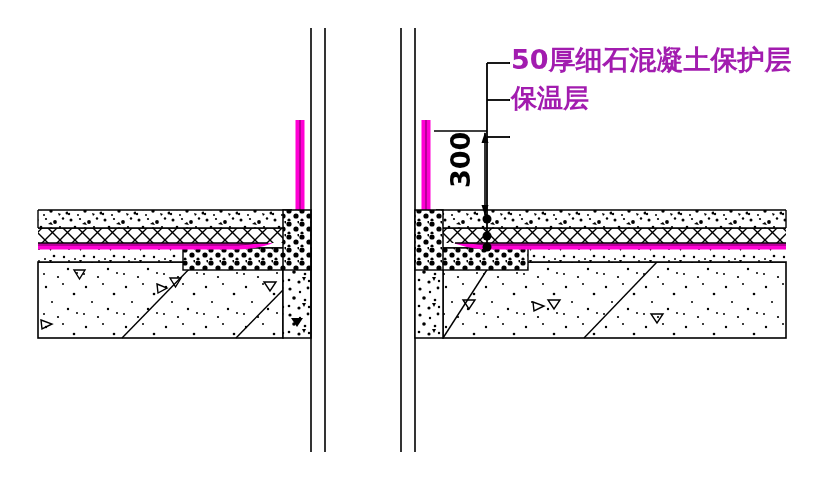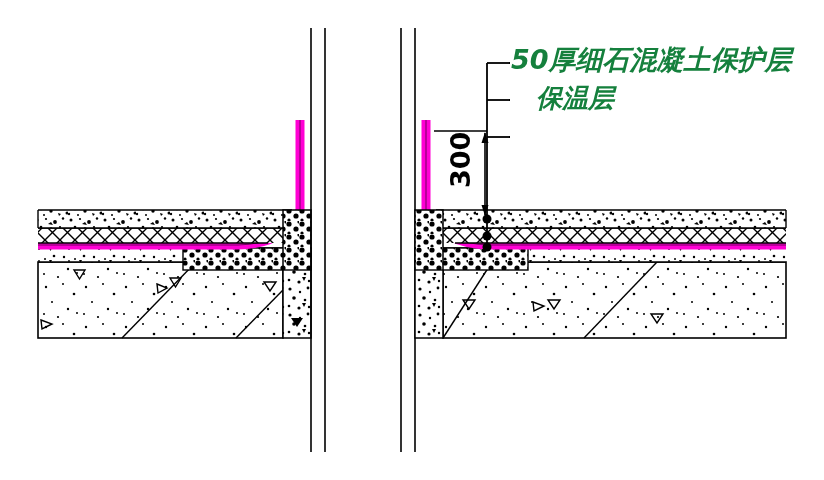--- a/index.html
+++ b/index.html
@@ -1,23 +1,23 @@
 <!DOCTYPE html>
 <html><head>
 <meta charset="utf-8">
 <style>
   html,body{margin:0;padding:0;background:#ffffff;}
   body{width:824px;height:480px;overflow:hidden;
        font-family:"DejaVu Sans","Liberation Sans",sans-serif;}
   #stage{position:relative;width:824px;height:480px;background:#fff;}
   svg#dwg{position:absolute;left:0;top:0;width:824px;height:480px;}
-  .lbl{position:absolute;color:#15803d;font-weight:700;white-space:nowrap;
-       font-family:"DejaVu Sans","Liberation Sans",sans-serif;line-height:1;font-style:italic;}
+  .lbl{position:absolute;color:#a21caf;font-weight:700;white-space:nowrap;
+       font-family:"DejaVu Sans","Liberation Sans",sans-serif;line-height:1;}
   #lbl0{left:511px;top:46px;font-size:27px;letter-spacing:0px;}
-  #lbl1{left:536px;top:85px;font-size:26px;}
+  #lbl1{left:511px;top:85px;font-size:26px;}
   #lbl2{left:511px;top:122px;font-size:26px;}
   #dimtxt{position:absolute;left:441px;top:148px;width:40px;height:40px;
           font-size:27px;font-weight:700;color:#000;
           transform:rotate(-90deg);transform-origin:center center;
           text-align:center;line-height:40px;}
 </style>
 </head>
 <body>
 
 <div id="stage">

